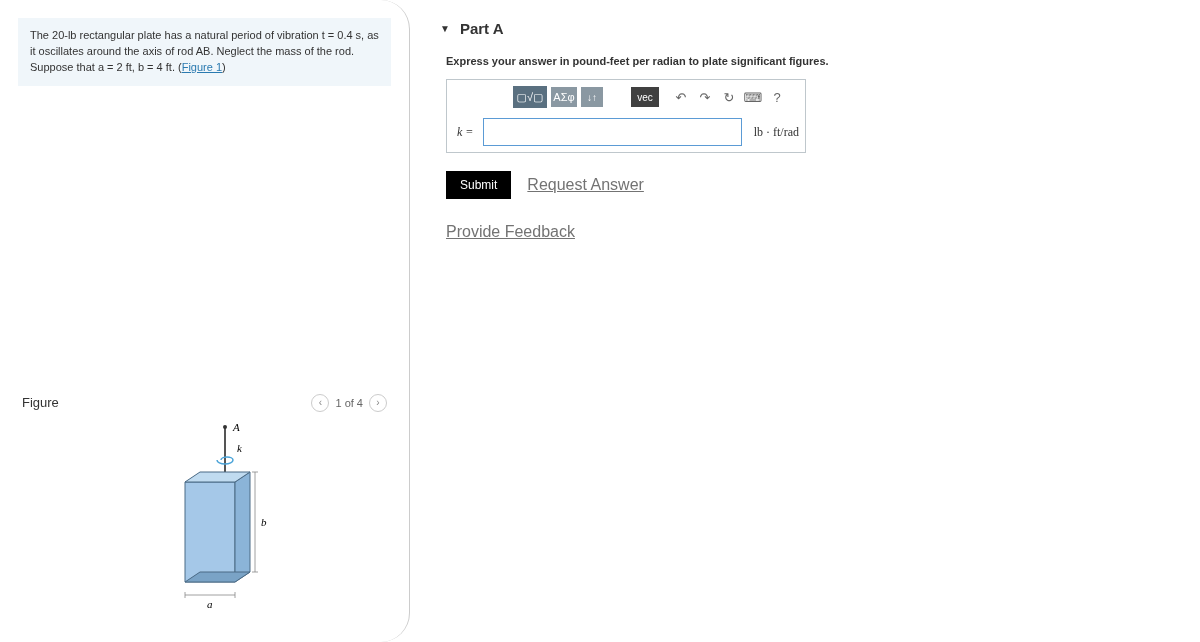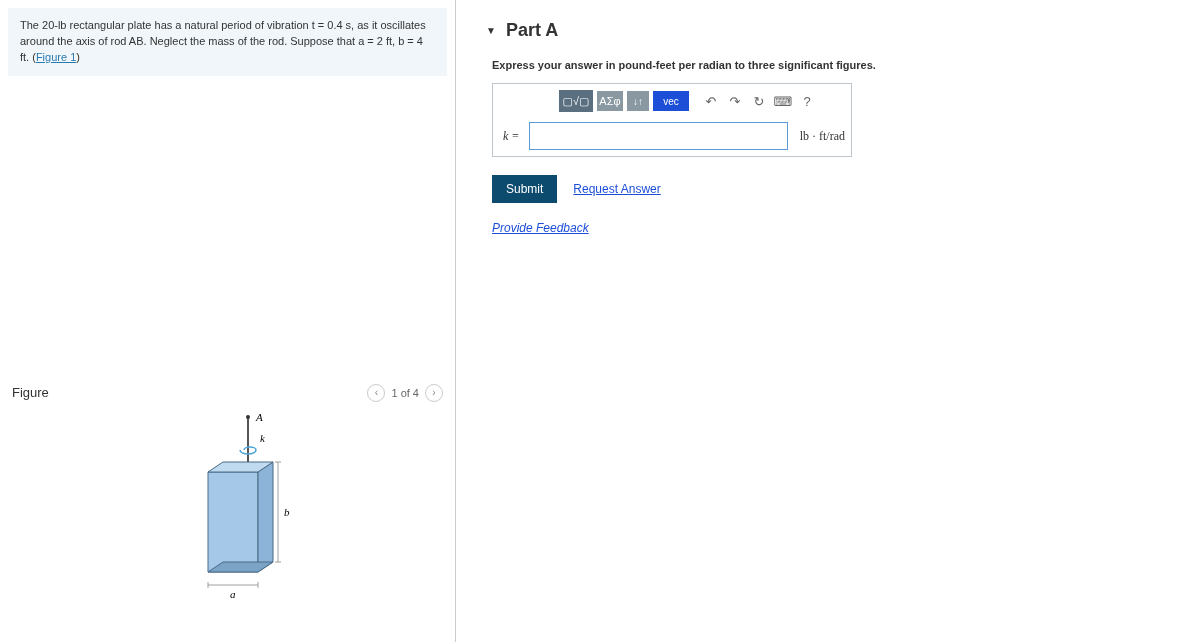--- a/index.html
+++ b/index.html
@@ -1,50 +1,50 @@
 <!DOCTYPE html>
 <html><head>
 <meta charset="utf-8">
 <style>
   * { box-sizing: border-box; margin: 0; padding: 0; }
   body { font-family: Arial, Helvetica, sans-serif; font-size: 12px; color: #333; background: #fff; width: 1200px; height: 642px; }
   .container { display: flex; height: 100%; }
-  .left { width: 456px; border-right: 1px solid #ccc; padding: 0; }
+  .left { width: 410px; border-right: 1px solid #ccc; padding: 10px; border-radius: 29px; }
   .problem-box { background: #f0f6fa; padding: 10px 12px; margin: 8px; font-size: 11px; line-height: 1.45; }
   .problem-box a { color: #2a7ab0; text-decoration: underline; }
   .figure-section { padding: 8px 12px 0 12px; margin-top: 300px; }
   .figure-header { display: flex; justify-content: space-between; align-items: center; margin-bottom: 10px; }
   .figure-title { font-weight: normal; font-size: 13px; }
   .figure-nav { display: flex; align-items: center; gap: 6px; font-size: 11px; color: #666; }
   .nav-btn { width: 18px; height: 18px; border: 1px solid #ccc; border-radius: 50%; display: flex; align-items: center; justify-content: center; font-size: 10px; color: #888; cursor: pointer; }
   .figure-svg { display: block; margin: 0 auto; }
   .right { flex: 1; padding: 20px 0 0 30px; }
   .part-header { display: flex; align-items: center; gap: 10px; margin-bottom: 18px; }
   .part-header .tri { font-size: 10px; color: #333; }
-  .part-header .title { font-weight: bold; font-size: 18px; }
+  .part-header .title { font-weight: bold; font-size: 15px; }
   .part-body { padding-left: 6px; }
   .instr1 { font-size: 12px; margin-bottom: 6px; }
   .instr2 { font-size: 11px; font-weight: bold; margin-bottom: 12px; }
   .answer-group { border: 1px solid #bfc7cc; padding: 6px; display: inline-block; min-width: 360px; }
   .toolbar { display: flex; gap: 4px; align-items: center; margin-bottom: 10px; margin-left: 60px; }
   .tool { display:flex; align-items:center; justify-content:center; color:#fff; cursor:pointer; }
   .tool-dark { background: #5a7080; width: 34px; height: 22px; font-size: 11px; }
   .tool-grey { background: #8a98a2; width: 26px; height: 20px; font-size: 11px; }
   .tool-sm { background: #8a98a2; width: 22px; height: 20px; font-size: 10px; }
-  .tool-vec { background:#1d4ed8; width:36px; height:20px; font-size:10px; }
+  .tool-vec { background:#404040; width:28px; height:20px; font-size:10px;margin-left:24px; }
   .tool-gap { width: 4px; }
   .tool-icon { color:#666; width:20px; height:20px; display:flex; align-items:center; justify-content:center; cursor:pointer; font-size:13px; }
   .answer-row { display: flex; align-items: center; gap: 6px; }
   .answer-row .var { font-style: italic; font-family: Georgia, serif; font-size: 12px; padding: 0 4px; }
   .answer-input { flex: 1; height: 28px; border: 1px solid #5b9bd5; outline: none; padding: 2px 4px; font-size: 12px; min-width: 250px; }
   .unit { font-family: Georgia, serif; font-size: 12px; margin-left: 6px; white-space: nowrap; }
   .btn-row { margin-top: 18px; display: flex; align-items: center; gap: 16px; }
-  .submit-btn { background: #0c4a6e; color: #fff; border: none; padding: 7px 14px; font-size: 12px; cursor: pointer; }
-  .link { color: #1d4ed8; font-size: 12px; text-decoration: underline; cursor: pointer; }
-  .feedback { margin-top: 18px; font-style: italic; }
+  .submit-btn { background: #000000; color: #fff; border: none; padding: 7px 14px; font-size: 12px; cursor: pointer; }
+  .link { color: #737373; font-size: 16px; text-decoration: underline; cursor: pointer; }
+  .feedback { margin-top: 24px; }
   .serif { font-family: Georgia, serif; }
 </style>
 </head>
 <body>
 
 <div class="container">
   <div class="left">
     <div class="problem-box">
       <span>The 20-lb rectangular plate has a natural period of vibration t = 0.4 s, as it oscillates around the axis of rod  AB. Neglect the mass of the rod. Suppose that a = 2 ft, b = 4 ft. (</span><a href="#">Figure 1</a><span>)</span>
     </div>
@@ -91,21 +91,21 @@
     </div>
   </div>
 
   <div class="right">
     <div class="part-header">
       <span class="tri">▼</span>
       <span class="title">Part A</span>
     </div>
 
     <div class="part-body">
-      <div class="instr2">Express your answer in pound-feet per radian to three significant figures.</div>
+      <div class="instr2">Express your answer in pound-feet per radian to plate significant figures.</div>
 
       <div class="answer-group">
         <div class="toolbar">
           <div class="tool tool-dark">▢√▢</div>
           <div class="tool tool-grey">ΑΣφ</div>
           <div class="tool tool-sm">↓↑</div>
           <div class="tool tool-vec">vec</div>
           <div class="tool-gap"></div>
           <div class="tool-icon">↶</div>
           <div class="tool-icon">↷</div>

